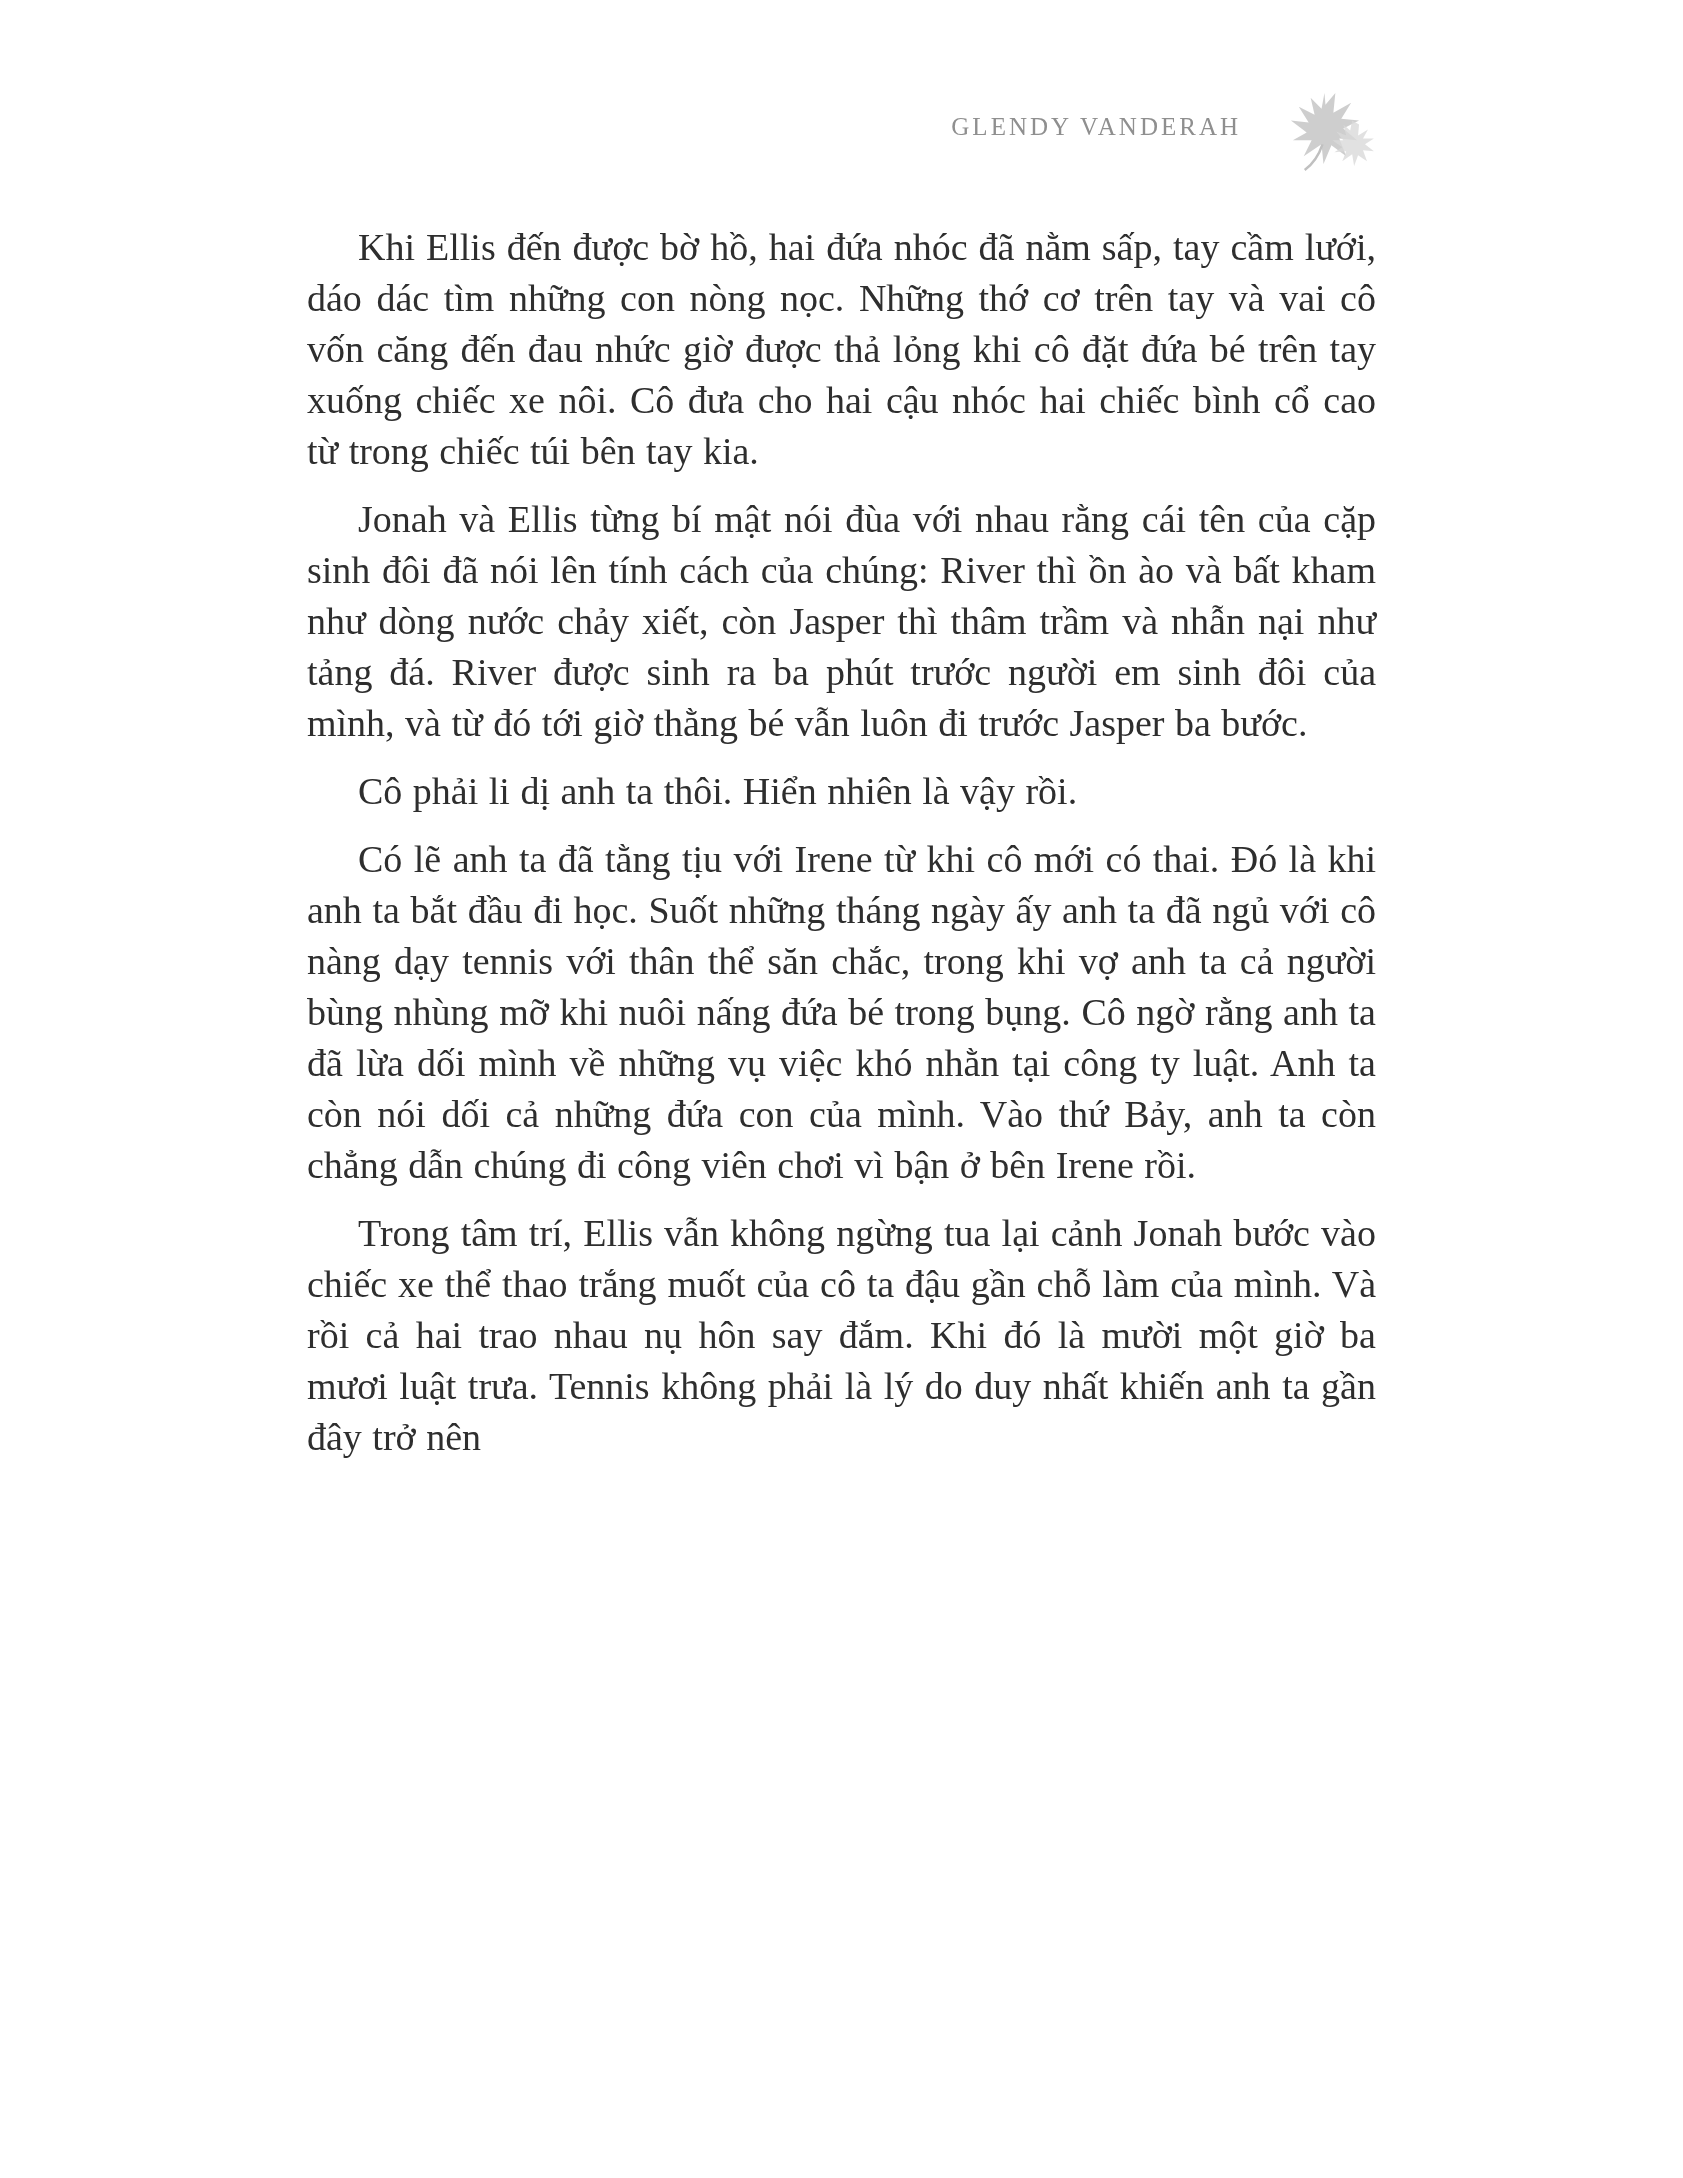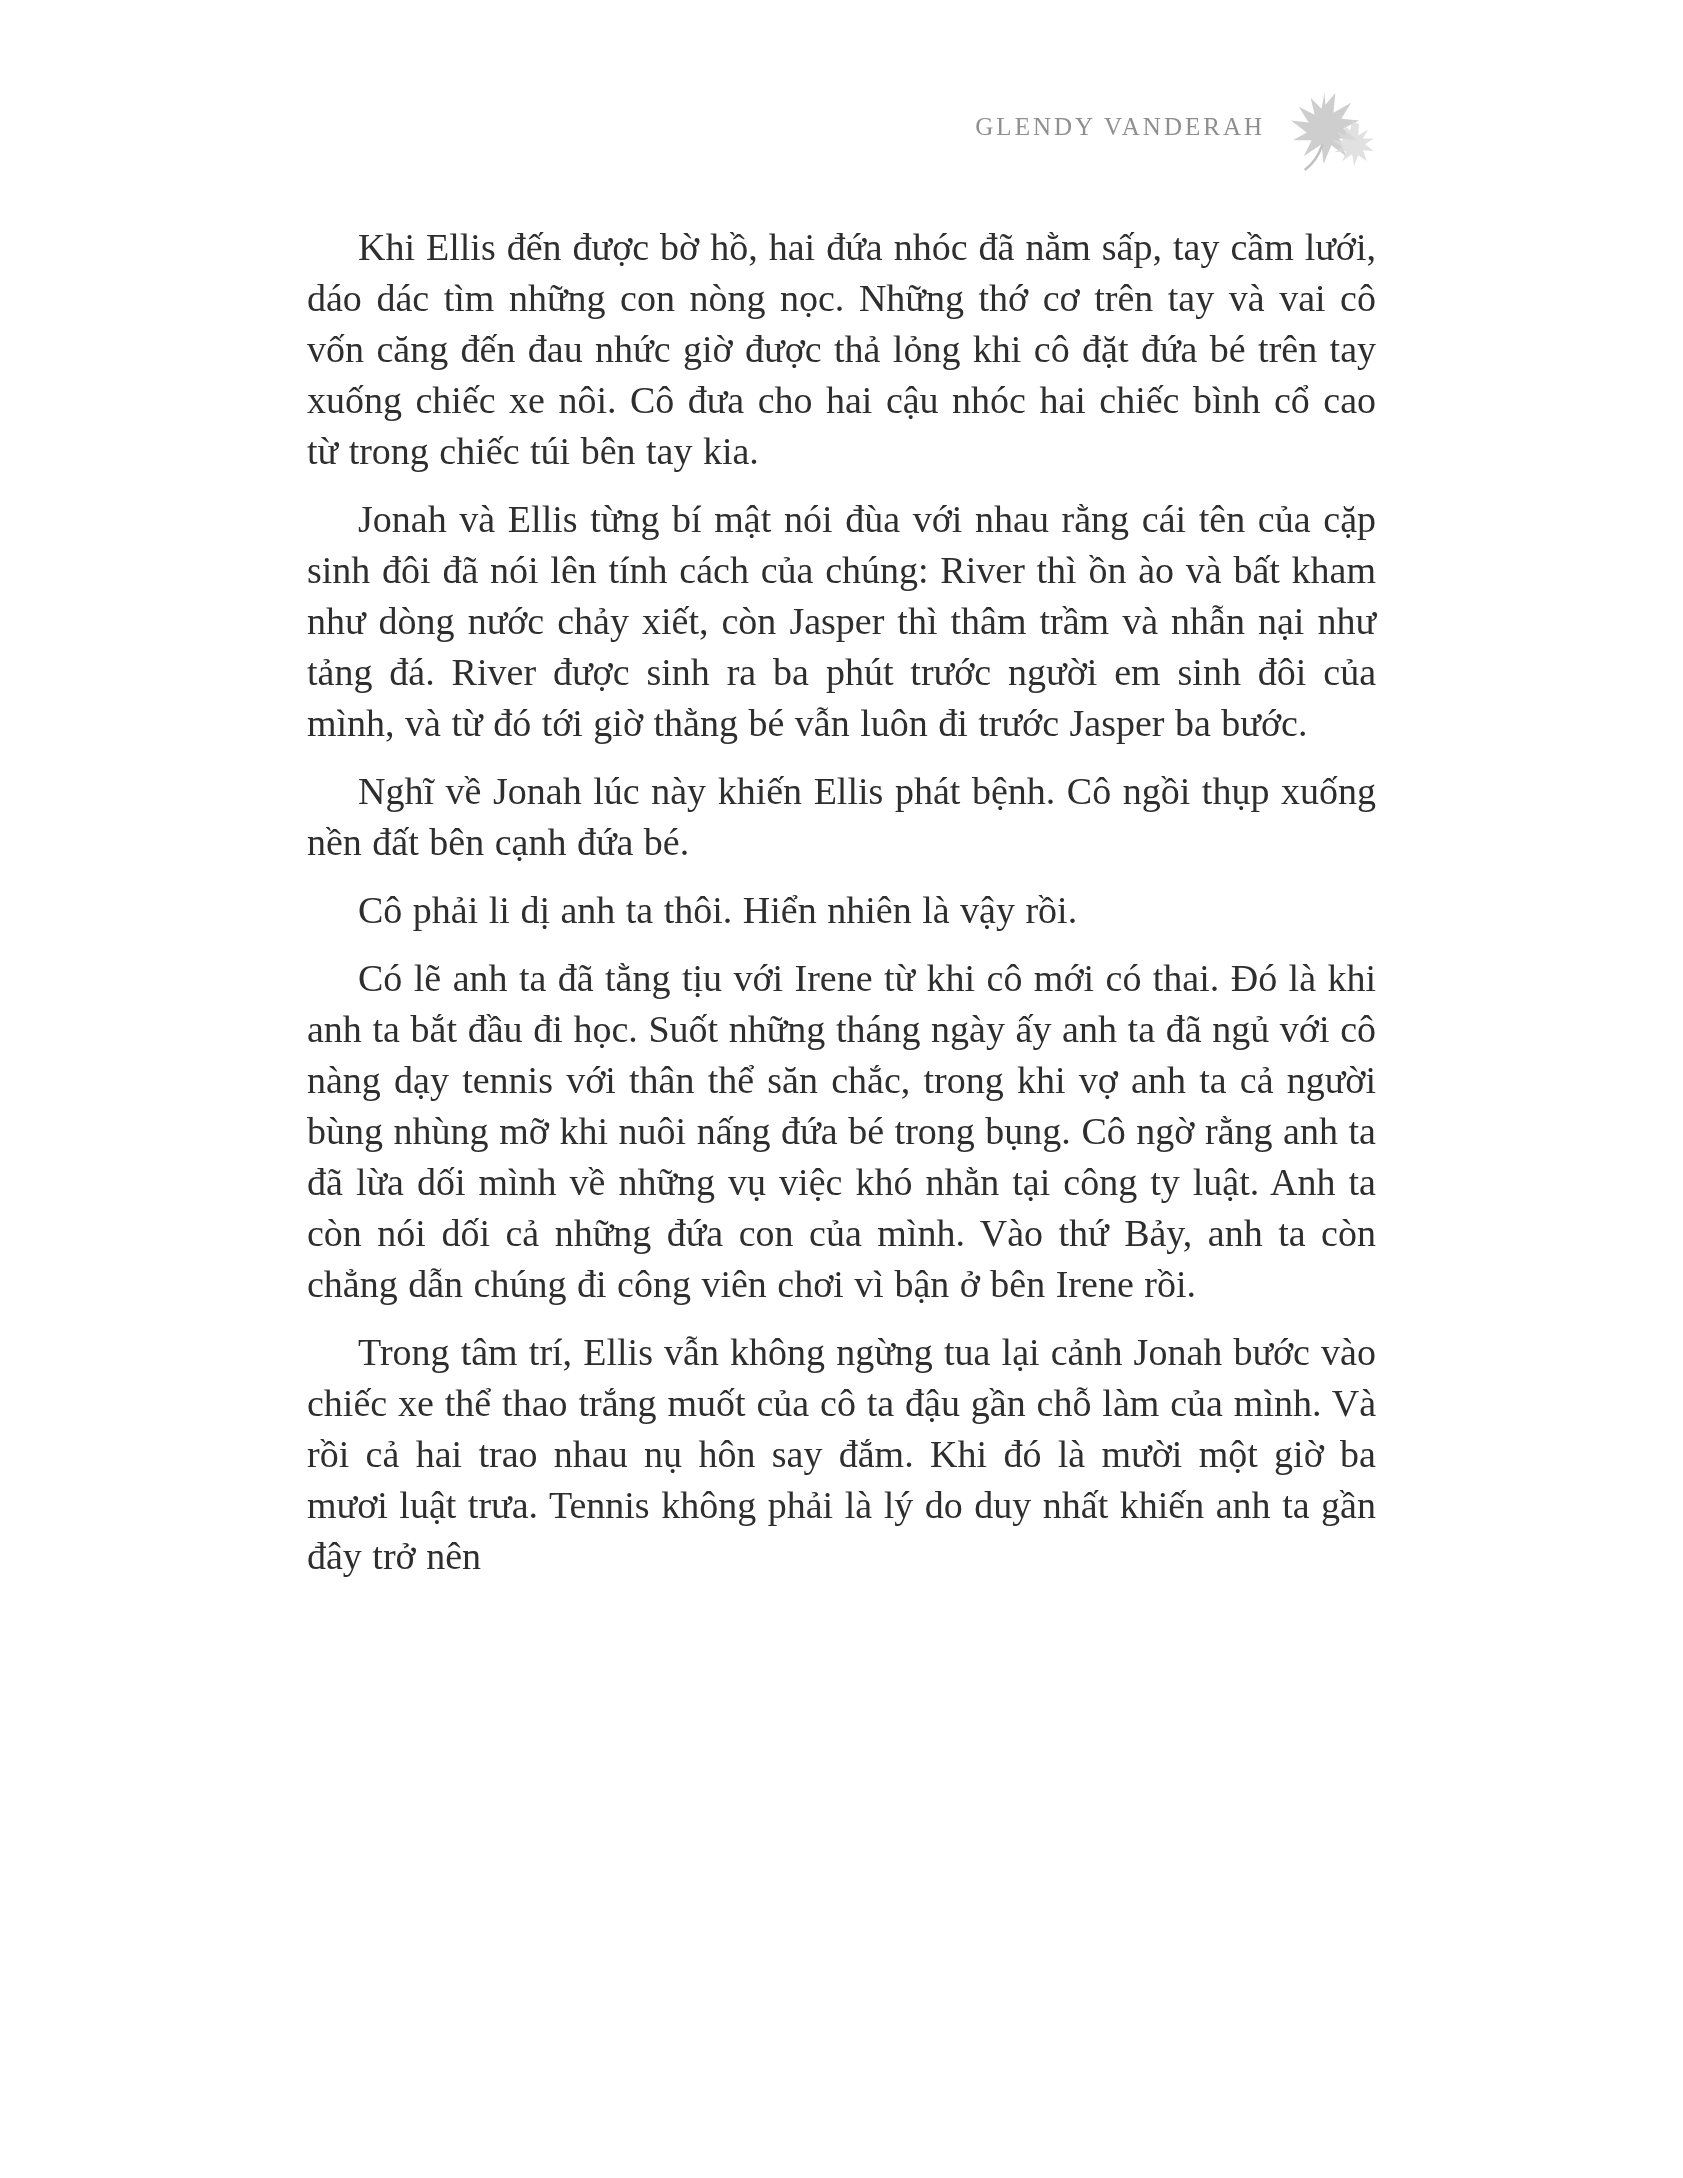--- a/index.html
+++ b/index.html
@@ -14,21 +14,21 @@
     background: #ffffff;
     overflow: hidden;
     font-family: "Liberation Serif", "DejaVu Serif", serif;
   }
   .page-header {
     position: absolute;
     top: 87px;
     right: 305px;
     display: flex;
     align-items: center;
-    gap: 2px;
+    gap: 26px;
   }
   .author {
     font-family: "Liberation Serif", "DejaVu Serif", serif;
     font-size: 25px;
     letter-spacing: 3px;
     color: #8f8f8f;
     text-transform: uppercase;
     white-space: nowrap;
     padding-bottom: 6px;
   }
@@ -76,21 +76,20 @@
         <path d="M58 6 L55 22 L44 11 L48 28 L32 20 L42 36 L24 34 L40 46 L26 54 L45 54 L37 70 L55 58 L57 78 L65 59 L80 70 L73 52 L91 54 L77 42 L93 34 L75 32 L85 16 L67 26 L69 6 L59 18 Z" fill="#c6c6c6" opacity="0.85"></path>
         <path d="M86 34 L84 44 L77 38 L80 49 L70 45 L77 54 L66 54 L76 61 L68 66 L80 65 L76 75 L86 68 L88 80 L92 69 L101 75 L97 64 L108 65 L99 58 L108 52 L97 52 L102 43 L92 49 L93 38 Z" fill="#dadada" opacity="0.8"></path>
         <path d="M56 58 C 52 70, 46 78, 38 84" stroke="#c0c0c0" stroke-width="2.5" fill="none"></path>
       </svg>
     </span>
   </header>
 
   <main class="body-text">
     <p>Khi Ellis đến được bờ hồ, hai đứa nhóc đã nằm sấp, tay cầm lưới, dáo dác tìm những con nòng nọc. Những thớ cơ trên tay và vai cô vốn căng đến đau nhức giờ được thả lỏng khi cô đặt đứa bé trên tay xuống chiếc xe nôi. Cô đưa cho hai cậu nhóc hai chiếc bình cổ cao từ trong chiếc túi bên tay kia.</p>
     <p>Jonah và Ellis từng bí mật nói đùa với nhau rằng cái tên của cặp sinh đôi đã nói lên tính cách của chúng: River thì ồn ào và bất kham như dòng nước chảy xiết, còn Jasper thì thâm trầm và nhẫn nại như tảng đá. River được sinh ra ba phút trước người em sinh đôi của mình, và từ đó tới giờ thằng bé vẫn luôn đi trước Jasper ba bước.</p>
-    <p>Nghĩ về Jonah lúc này khiến Ellis phát bệnh. Cô ngồi thụp xuống nền đất bên cạnh đứa bé.</p>
     <p>Cô phải li dị anh ta thôi. Hiển nhiên là vậy rồi.</p>
     <p>Có lẽ anh ta đã tằng tịu với Irene từ khi cô mới có thai. Đó là khi anh ta bắt đầu đi học. Suốt những tháng ngày ấy anh ta đã ngủ với cô nàng dạy tennis với thân thể săn chắc, trong khi vợ anh ta cả người bùng nhùng mỡ khi nuôi nấng đứa bé trong bụng. Cô ngờ rằng anh ta đã lừa dối mình về những vụ việc khó nhằn tại công ty luật. Anh ta còn nói dối cả những đứa con của mình. Vào thứ Bảy, anh ta còn chẳng dẫn chúng đi công viên chơi vì bận ở bên Irene rồi.</p>
     <p>Trong tâm trí, Ellis vẫn không ngừng tua lại cảnh Jonah bước vào chiếc xe thể thao trắng muốt của cô ta đậu gần chỗ làm của mình. Và rồi cả hai trao nhau nụ hôn say đắm. Khi đó là mười một giờ ba mươi luật trưa. Tennis không phải là lý do duy nhất khiến anh ta gần đây trở nên</p>
   </main>
 
 
 </div>
 
 
 </body></html>

